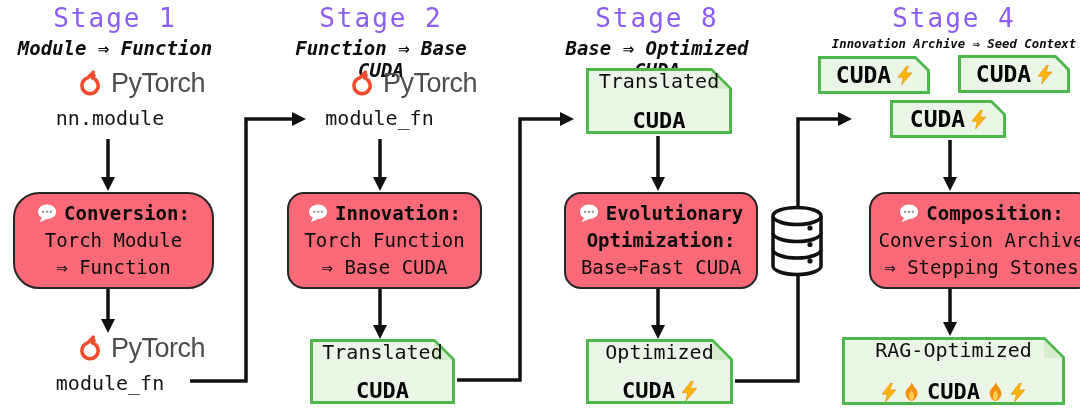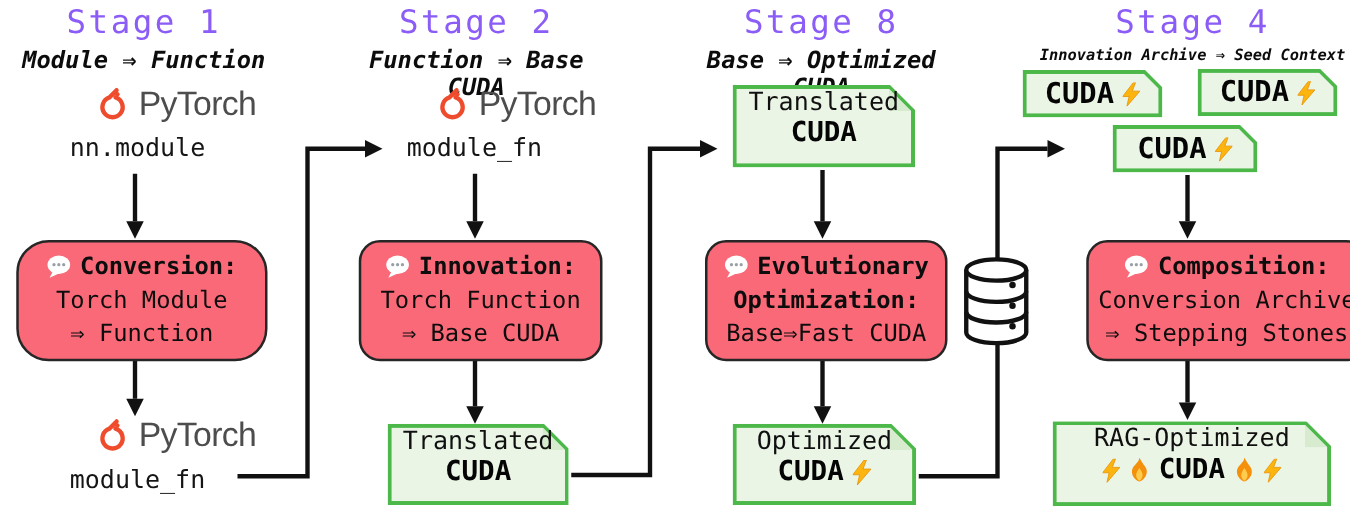--- a/index.html
+++ b/index.html
@@ -29,21 +29,21 @@
 
   
   .tag{position:absolute;z-index:2;}
   .tag::before{content:"";position:absolute;inset:0;background:#4db84a;
        clip-path:polygon(0 0,calc(100% - 20px) 0,100% 20px,100% 100%,0 100%);}
   .tag::after{content:"";position:absolute;inset:3px;background:#ebf5e6;
        clip-path:polygon(0 0,calc(100% - 18px) 0,100% 18px,100% 100%,0 100%);}
   .tag .fold{position:absolute;top:3px;right:3px;width:18px;height:18px;z-index:1;
        clip-path:polygon(0 0,100% 100%,0 100%);background:#d7ecce;}
   .tag .content{position:relative;z-index:2;width:100%;height:100%;display:flex;flex-direction:column;
-       align-items:center;justify-content:flex-start;line-height:26px;}
+       align-items:center;justify-content:space-between;line-height:26px;}
   .tag .l1{font-size:20px;color:#101010;}
   .tag .l2{font-size:22px;font-weight:bold;color:#050505;display:flex;align-items:center;gap:7px;}
 
   
   .chip{position:absolute;z-index:2;}
   .chip::before{content:"";position:absolute;inset:0;background:#4db84a;
        clip-path:polygon(0 0,calc(100% - 14px) 0,100% 14px,100% 100%,0 100%);}
   .chip::after{content:"";position:absolute;inset:3px;background:#ebf5e6;
        clip-path:polygon(0 0,calc(100% - 12px) 0,100% 12px,100% 100%,0 100%);}
   .chip .content{position:relative;z-index:2;width:100%;height:100%;display:flex;align-items:center;

